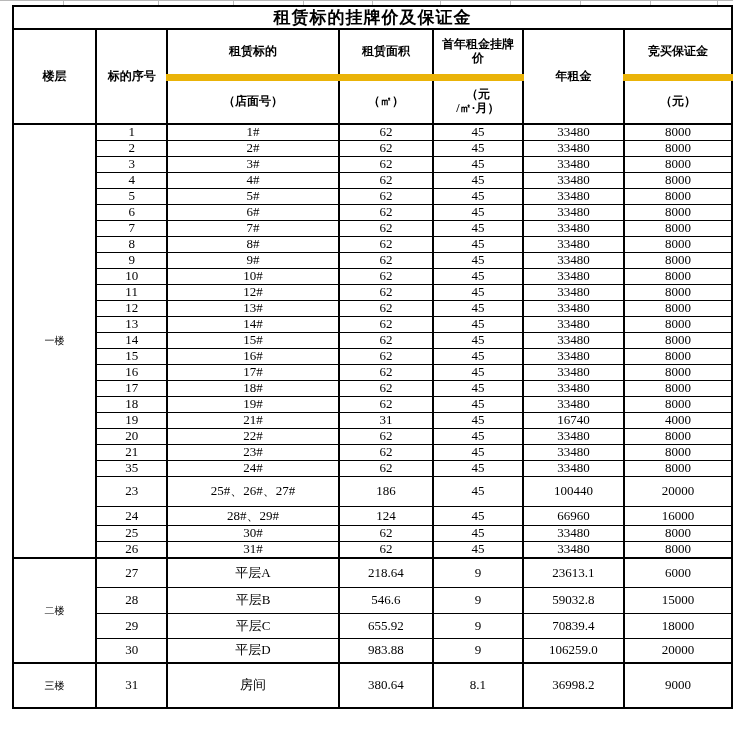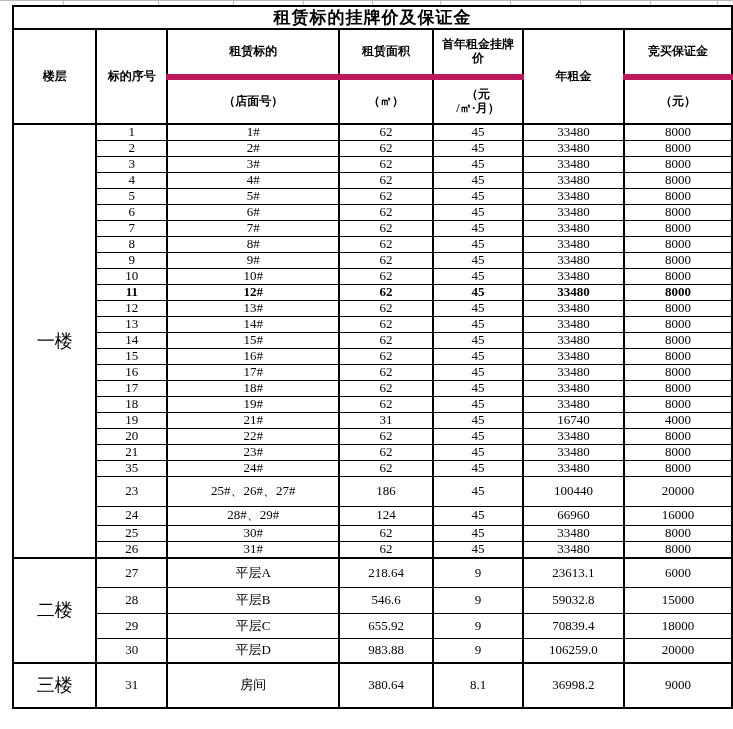--- a/index.html
+++ b/index.html
@@ -40,26 +40,26 @@
   }
   td.title-cell{
     border:2px solid #000;
     font-weight:bold;
     font-size:17px;
     height:21px;
     letter-spacing:1px;
   }
   .hdr{font-weight:bold;font-size:12px;white-space:normal;}
   tr.hdrA td{border-top-width:2px;}
-  tr.hdrA td.split{border-bottom:1px solid #eab308;}
+  tr.hdrA td.split{border-bottom:7px solid #eab308;}
   tr.hdrA td.merged{border-bottom:2px solid #000;}
   tr.hdrB td{border-top:6px solid #be185d;border-bottom:2px solid #000;margin-left:23px;}
   .wrapnarrow{width:6em;margin:8px auto;white-space:normal;}
   tbody tr.gstart td{border-top-width:2px;}
-  td.floor-cell{font-size:18px;}
+  td.floor-cell{font-size:10px;}
 </style>
 </head>
 <body>
 
 <div class="sheet">
   <div class="strip">
       <div class="tick" style="left: 63px;"></div>
       <div class="tick" style="left: 158px;"></div>
       <div class="tick" style="left: 233px;"></div>
       <div class="tick" style="left: 303px;"></div>
@@ -181,21 +181,21 @@
           <td>8000</td>
         </tr>
         <tr style="height: 16px;">
           <td>10</td>
           <td>10#</td>
           <td>62</td>
           <td>45</td>
           <td>33480</td>
           <td>8000</td>
         </tr>
-        <tr style="height: 16px; font-weight: bold;">
+        <tr style="height: 16px;">
           <td>11</td>
           <td>12#</td>
           <td>62</td>
           <td>45</td>
           <td>33480</td>
           <td>8000</td>
         </tr>
         <tr style="height: 16px;">
           <td>12</td>
           <td>13#</td>

